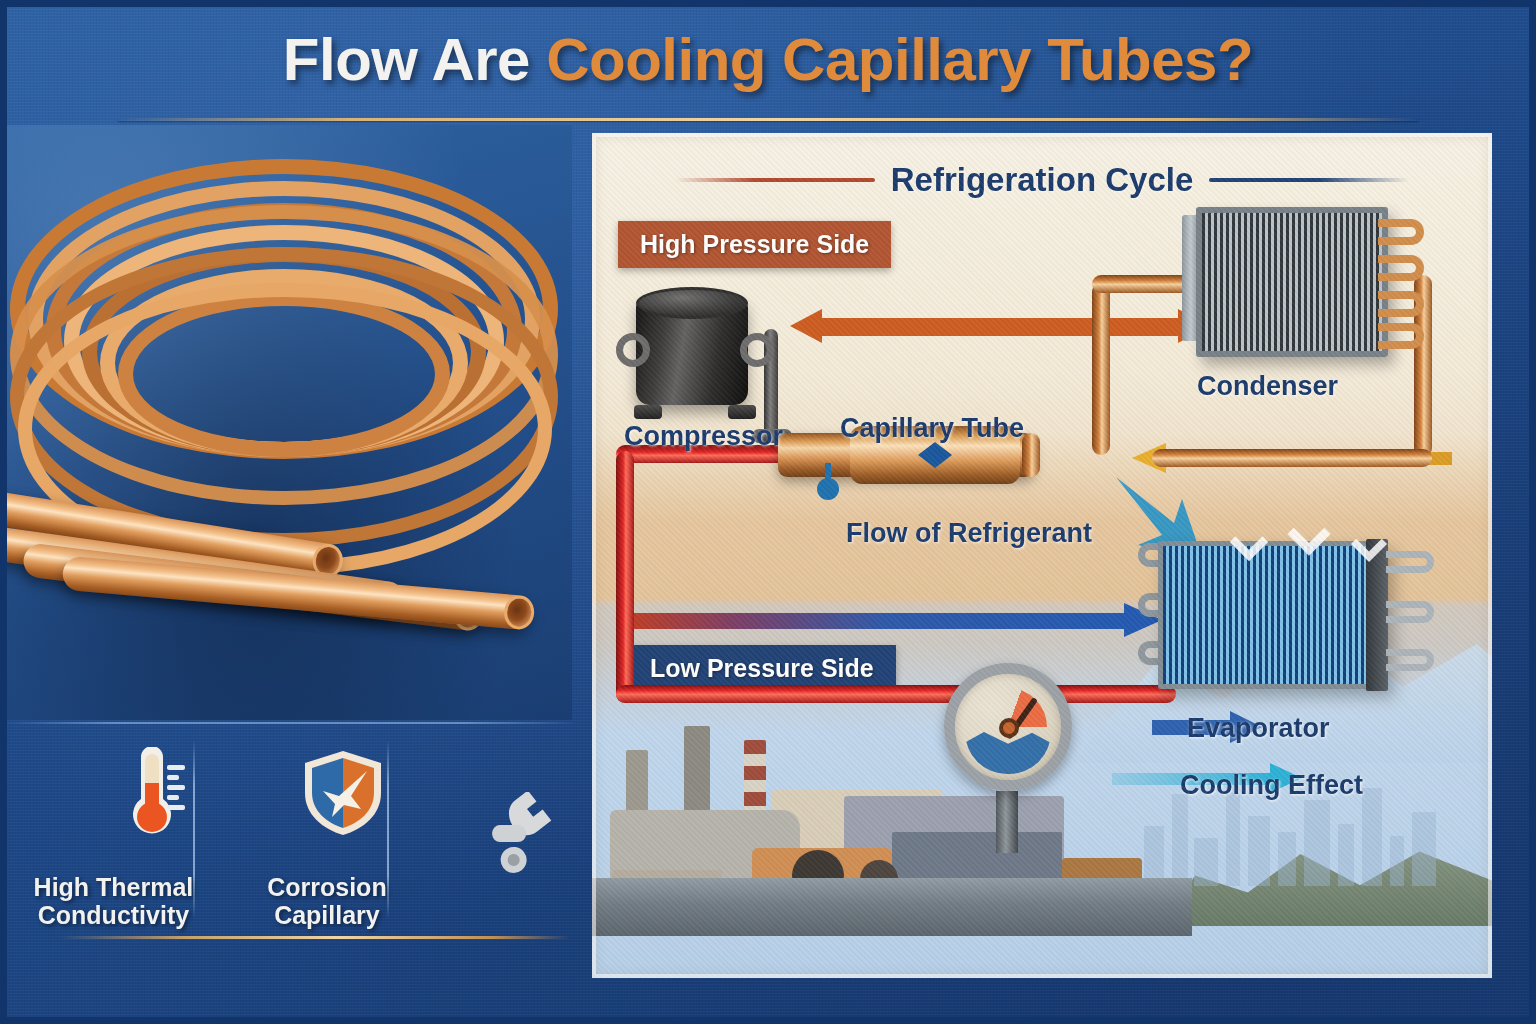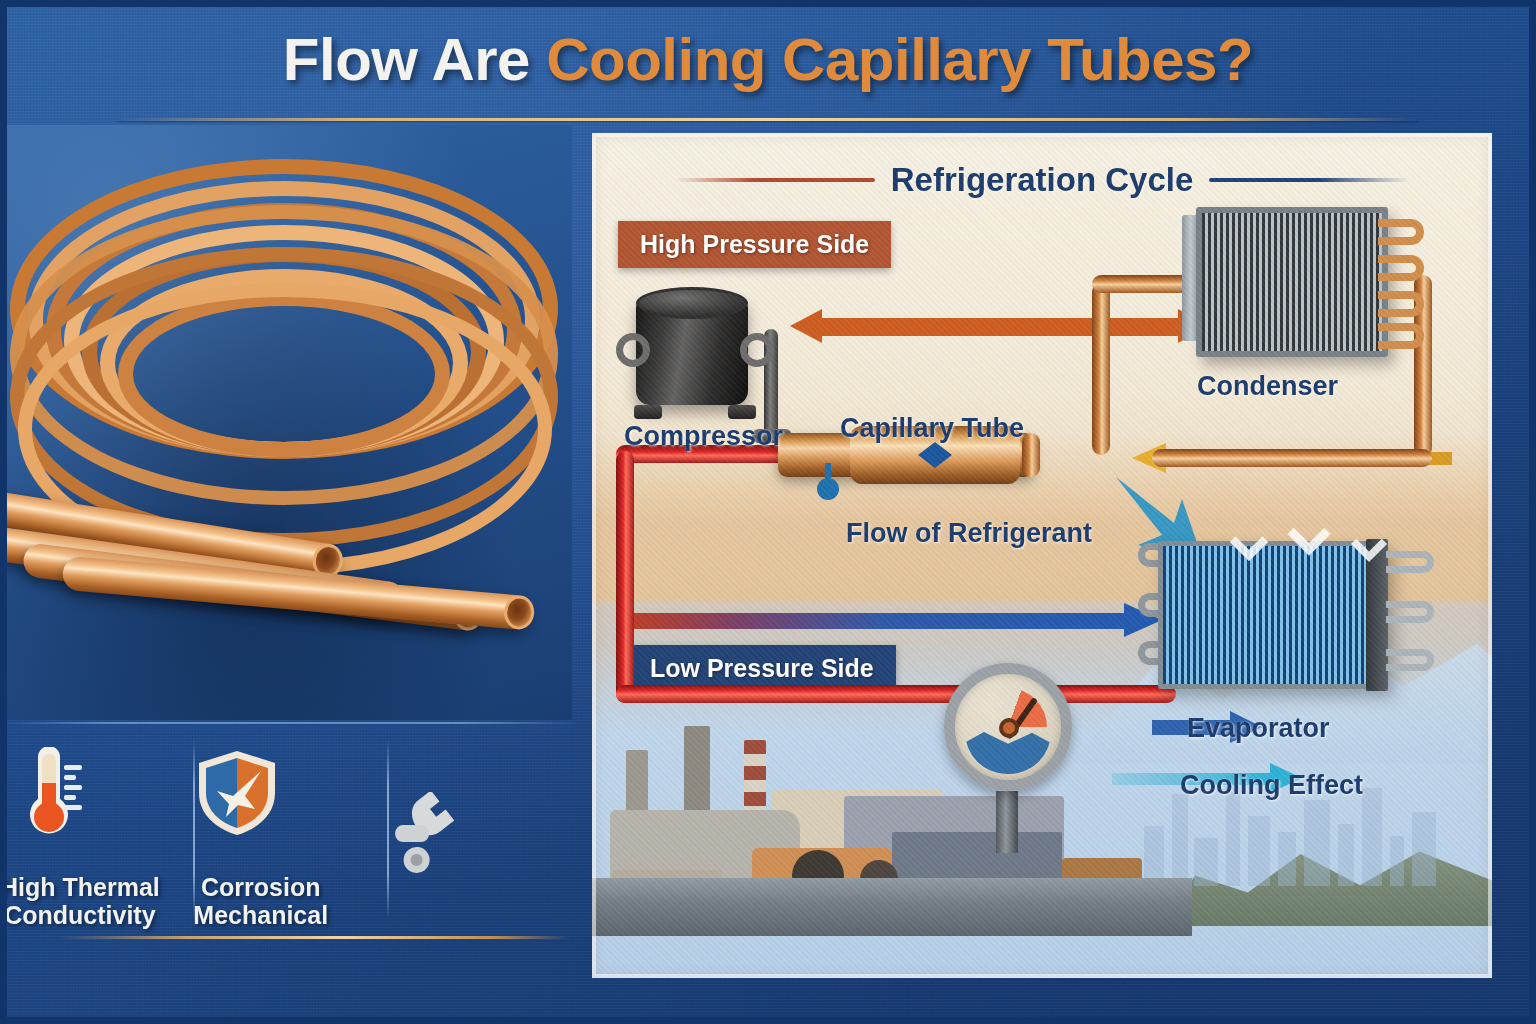--- a/index.html
+++ b/index.html
@@ -90,21 +90,21 @@
   #features-topline {
     position:absolute; left:0; top:722px; width:580px; height:2px;
     background: linear-gradient(90deg, rgba(150,185,225,.0) 0%, rgba(160,195,235,.55) 20%, rgba(160,195,235,.55) 80%, rgba(150,185,225,0) 100%);
   }
   #features-botline {
     position:absolute; left:58px; top:936px; width:512px; height:3px;
     background: linear-gradient(90deg, rgba(210,170,110,0) 0%, #c7a069 25%, #f0d5a4 55%, #c08f54 85%, rgba(210,170,110,0) 100%);
   }
   .feature {
     flex:1; height:100%;
-    display:flex; flex-direction:column; align-items:flex-start; justify-content:center;
+    display:flex; flex-direction:column; align-items:flex-end; justify-content:center;
     position:relative; padding-top:16px;gap:24px;
   }
   .feature + .feature:before {
     content:""; position:absolute; left:0; top:18px; bottom:18px; width:2px;
     background: linear-gradient(180deg, rgba(170,200,235,0) 0%, rgba(175,205,240,.7) 25%, rgba(175,205,240,.7) 75%, rgba(170,200,235,0) 100%);
   }
   .feature .icon-wrap { height:92px; display:flex; align-items:center; justify-content:center; }
   .feature .flabel {
     margin-top:10px; color:#f1f1ef; font-weight:bold; font-size:25px; line-height:1.12;
     text-align:center; text-shadow: 2px 2px 4px rgba(0,0,0,.5);
@@ -460,21 +460,21 @@
     <div class="feature">
       <div class="icon-wrap">
         <svg width="88" height="92" viewBox="0 0 88 92">
           <path d="M44 4 L82 16 V46 C82 68 64 82 44 88 C24 82 6 68 6 46 V16 Z" fill="#f0e7d8"></path>
           <path d="M44 11 L75 21 V46 C75 64 60 76 44 81 Z" fill="#d9712c"></path>
           <path d="M44 11 L13 21 V46 C13 64 28 76 44 81 Z" fill="#2f6aa8"></path>
           <path d="M68 24 L40 49 L24 44 L36 57 L33 70 L45 58 L62 62 L52 49 Z" fill="#f6f1e6"></path>
         </svg>
       </div>
       <div class="flabel">Corrosion
-Mechanical</div>
+Capillary</div>
     </div>
 
     <div class="feature">
       <div class="icon-wrap">
         <svg width="96" height="92" viewBox="0 0 96 92">
           <g transform="rotate(-38 48 46)">
             <path d="M58 6 L74 6 L74 20 L62 20 L62 30 L74 30 L74 44 L56 44 C46 44 40 37 40 28 C40 16 47 6 58 6 Z" fill="#d7d9da"></path>
             <rect x="16" y="20" width="34" height="17" rx="8" fill="#cfd2d4" transform="rotate(38 33 28)"></rect>
             <path d="M20 52 m-13 0 a13 13 0 1 0 26 0 a13 13 0 1 0 -26 0" fill="#cfd2d4"></path>
             <circle cx="20" cy="52" r="6" fill="#9aa0a4"></circle>

